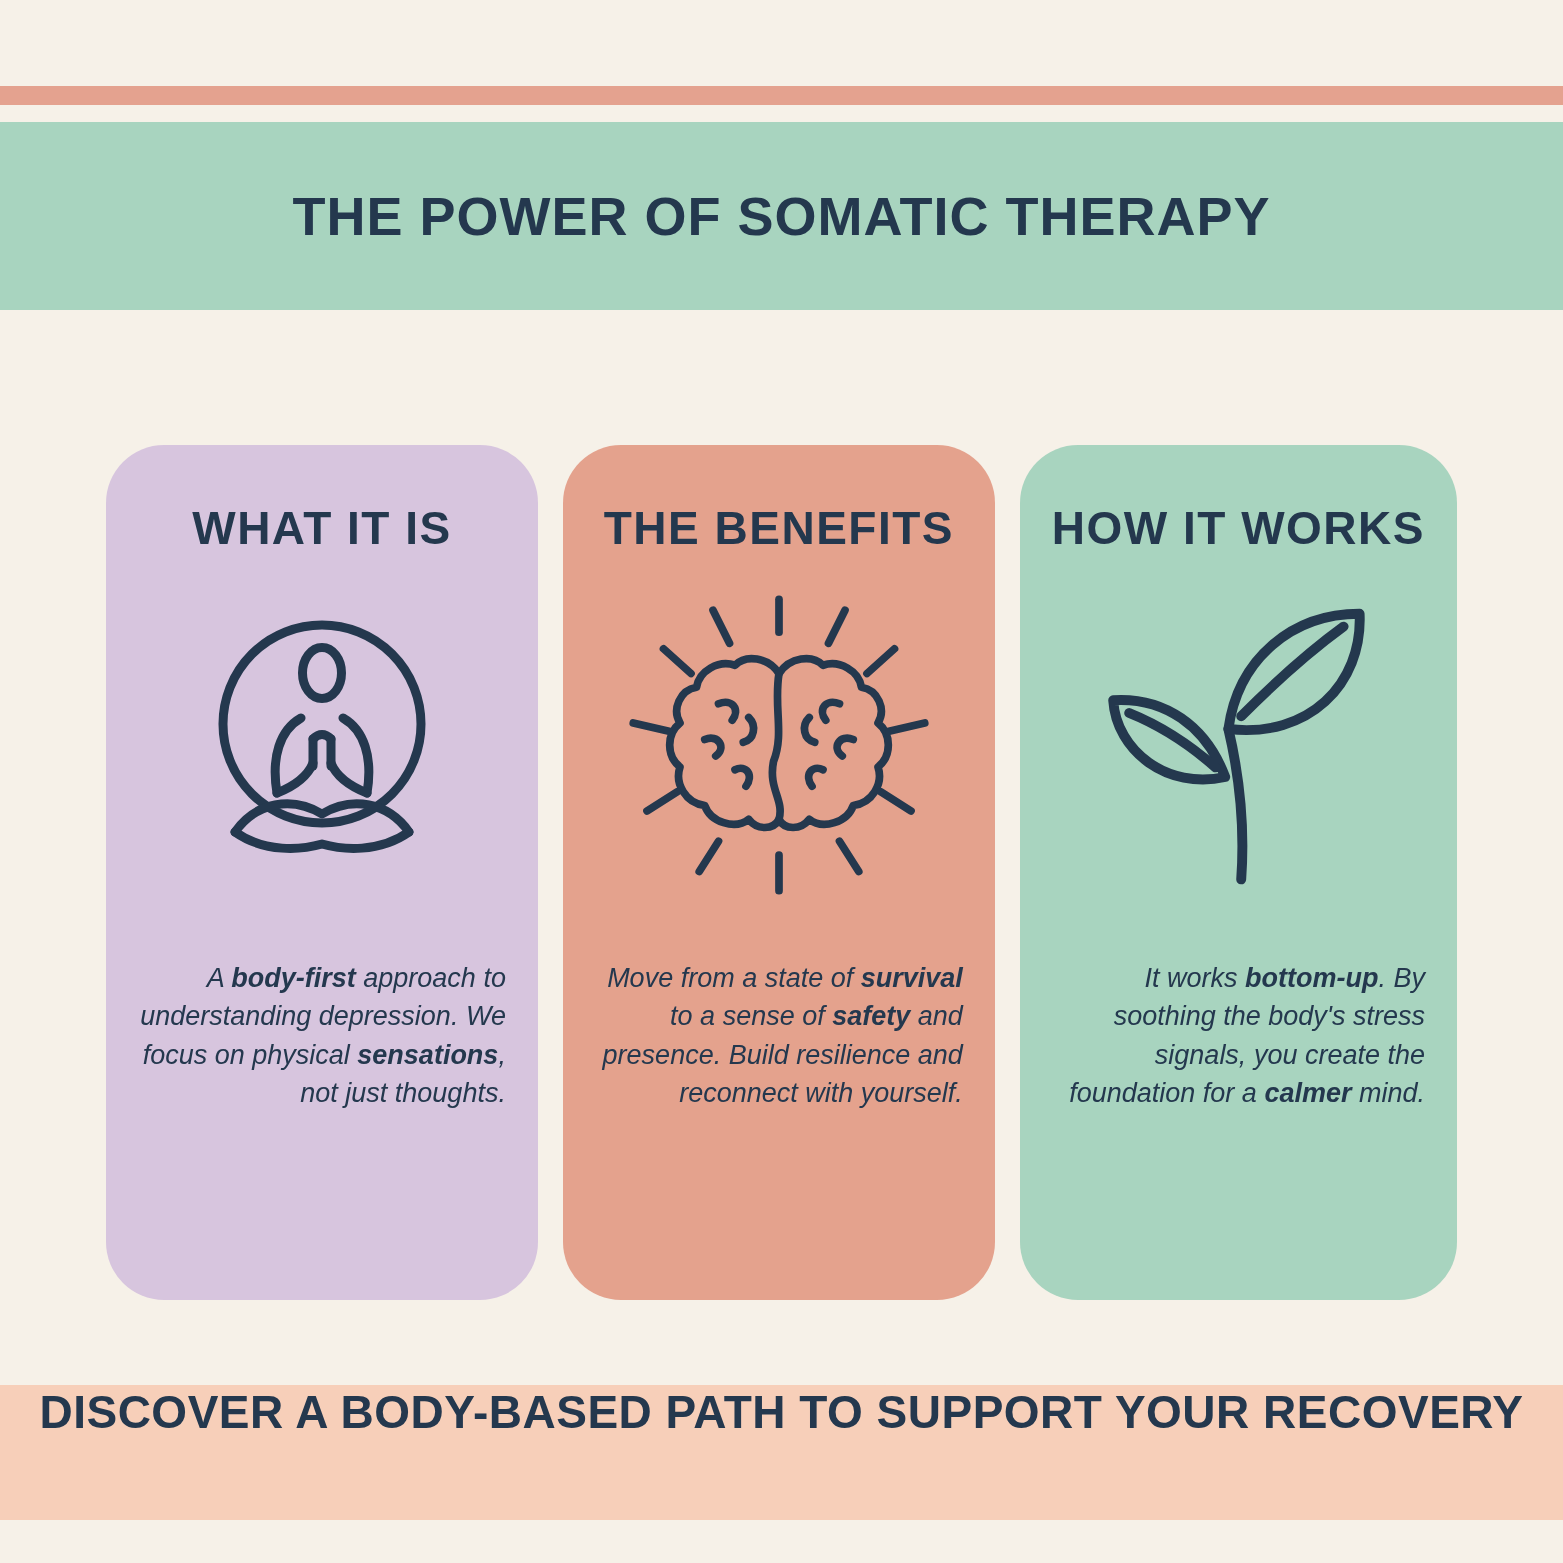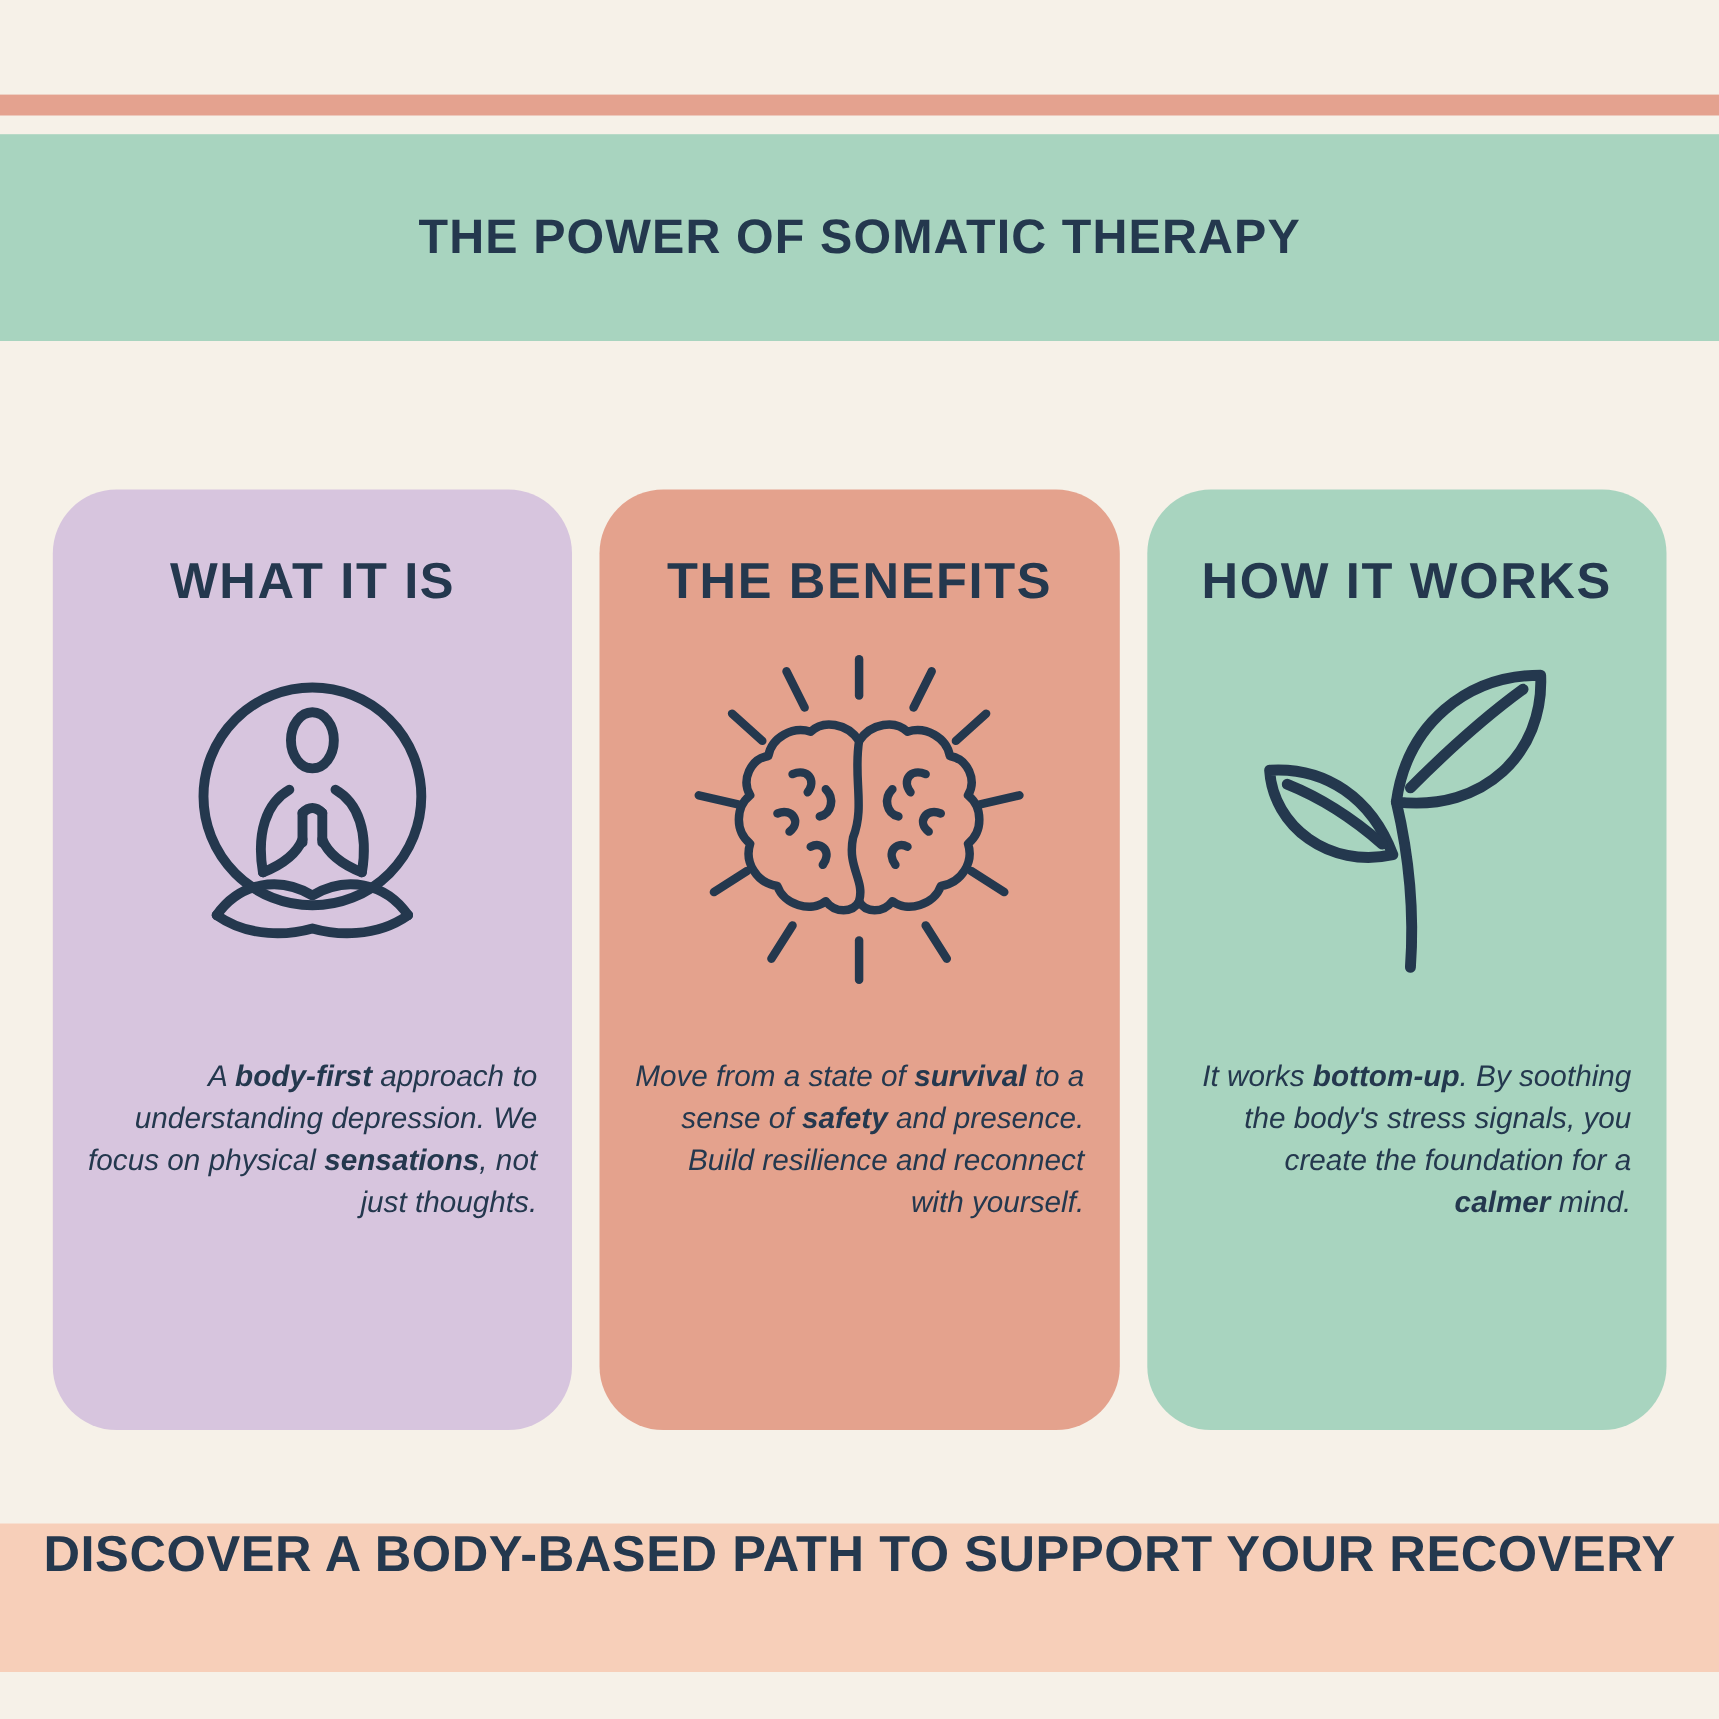--- a/index.html
+++ b/index.html
@@ -25,30 +25,30 @@
   .banner-gap { height: 17px; }
 
   .title-banner {
     height: 188px;
     background: var(--mint);
     display: flex;
     align-items: center;
     justify-content: center;
   }
   .title-banner h1 {
-    font-size: 44px;
+    font-size: 54px;
     font-weight: 800;
     letter-spacing: 1px;
     text-align: center;
   }
 
   .cards {
     display: flex;
     gap: 25px;
-    padding: 0 48px;
+    padding: 0 106px;
     margin-top: 135px;
   }
   .card {
     flex: 1;
     height: 855px;
     border-radius: 58px;
     padding: 56px 32px 40px;
     display: flex;
     flex-direction: column;
     align-items: center;

